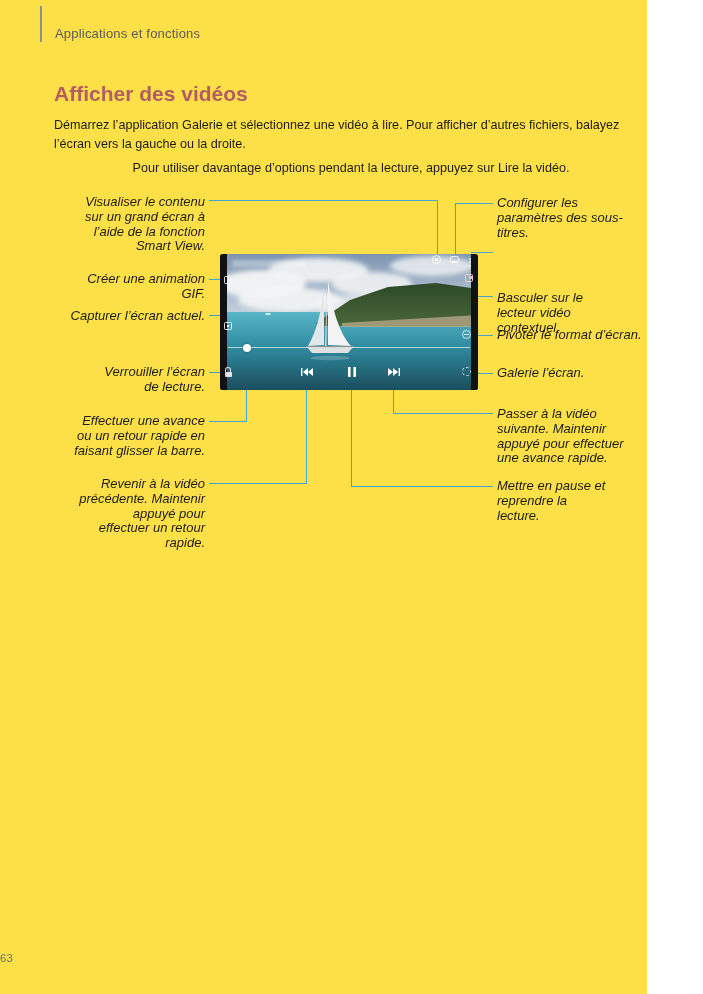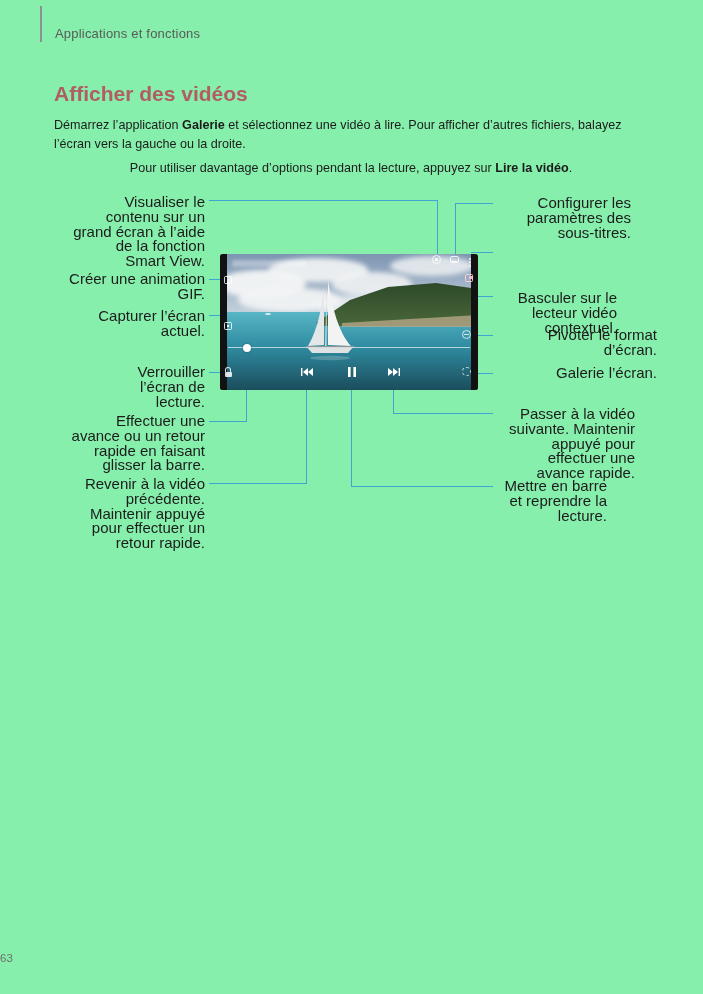--- a/index.html
+++ b/index.html
@@ -1,28 +1,28 @@
 <!DOCTYPE html>
 <html><head>
 <meta charset="utf-8">
 <style>
   html,body{margin:0;padding:0;background:#ffffff;}
-  #page{position:relative;width:703px;height:994px;background:#86efac;
+  #page{position:relative;width:647px;height:994px;background:#fde047;
         font-family:"Liberation Sans","DejaVu Sans",sans-serif;color:#1f1f1f;overflow:hidden;}
   
   .hrule{position:absolute;left:40px;top:6px;width:1.5px;height:36px;background:#8f8f8f;}
   .header{position:absolute;left:55px;top:26px;font-size:13px;color:#5a5a5a;letter-spacing:.2px;}
   
   .title{position:absolute;left:54px;top:82px;font-size:21px;font-weight:bold;color:#b25c63;}
   .para{position:absolute;left:54px;width:594px;font-size:12.6px;line-height:19px;color:#1c1c1c;}
-  .para b{font-weight:bold;margin-top:36px;}
+  .para b{font-weight:normal;margin-top:36px;}
   
-  .lab{position:absolute;font-size:15px;line-height:14.8px;color:#1c1c1c;}
+  .lab{position:absolute;font-size:13px;line-height:14.8px;color:#1c1c1c;font-style:italic;}
   .lab.L{text-align:right;}
-  .lab.R{text-align:right;}
+  .lab.R{text-align:left;}
   
   .cl{position:absolute;background:#41a5d2;}
   .cl.h{height:1.4px;}
   .cl.v{width:1.4px;}
   
   #player{position:absolute;left:220px;top:254px;width:258px;height:136px;border-radius:3px;
           overflow:hidden;background:#0d0d0d;}
   .bezel{position:absolute;top:0;width:7px;height:136px;background:#121212;z-index:3;}
   #scene{position:absolute;left:0;top:0;z-index:1;}
   .pic{position:absolute;z-index:4;}
@@ -56,21 +56,21 @@
   <div class="lab L" style="left:65px;top:309px;width:140px;">Capturer l’écran actuel.</div>
   <div class="lab L" style="left:71px;top:414px;width:134px;">Effectuer une avance ou un retour rapide en faisant glisser la barre.</div>
   <div class="lab L" style="left:97px;top:365px;width:108px;">Verrouiller l’écran de lecture.</div>
   <div class="lab L" style="left:79px;top:477px;width:126px;">Revenir à la vidéo précédente. Maintenir appuyé pour effectuer un retour rapide.</div>
 
   <div class="lab R" style="left:497px;top:196px;width:134px;">Configurer les paramètres des sous-titres.</div>
   <div class="lab R" style="left:497px;top:291px;width:120px;">Basculer sur le lecteur vidéo contextuel.</div>
   <div class="lab R" style="left:497px;top:328px;width:160px;">Pivoter le format d’écran.</div>
   <div class="lab R" style="left:497px;top:366px;width:160px;">Galerie l’écran.</div>
   <div class="lab R" style="left:497px;top:407px;width:138px;">Passer à la vidéo suivante. Maintenir appuyé pour effectuer une avance rapide.</div>
-  <div class="lab R" style="left:497px;top:479px;width:110px;">Mettre en barre et reprendre la lecture.</div>
+  <div class="lab R" style="left:497px;top:479px;width:110px;">Mettre en pause et reprendre la lecture.</div>
 
   <div class="cl h" style="left:209px;top:200px;width:228px;"></div>
   <div class="cl v" style="left:437px;top:200px;height:56px;"></div>
   <div class="cl h" style="left:209px;top:279px;width:15px;"></div>
   <div class="cl h" style="left:209px;top:315px;width:19px;"></div>
   <div class="cl v" style="left:227px;top:315px;height:8px;"></div>
   <div class="cl h" style="left:209px;top:372px;width:14px;"></div>
   <div class="cl v" style="left:246px;top:352px;height:69px;"></div>
   <div class="cl h" style="left:209px;top:421px;width:38px;"></div>
   <div class="cl v" style="left:306px;top:378px;height:105px;"></div>

